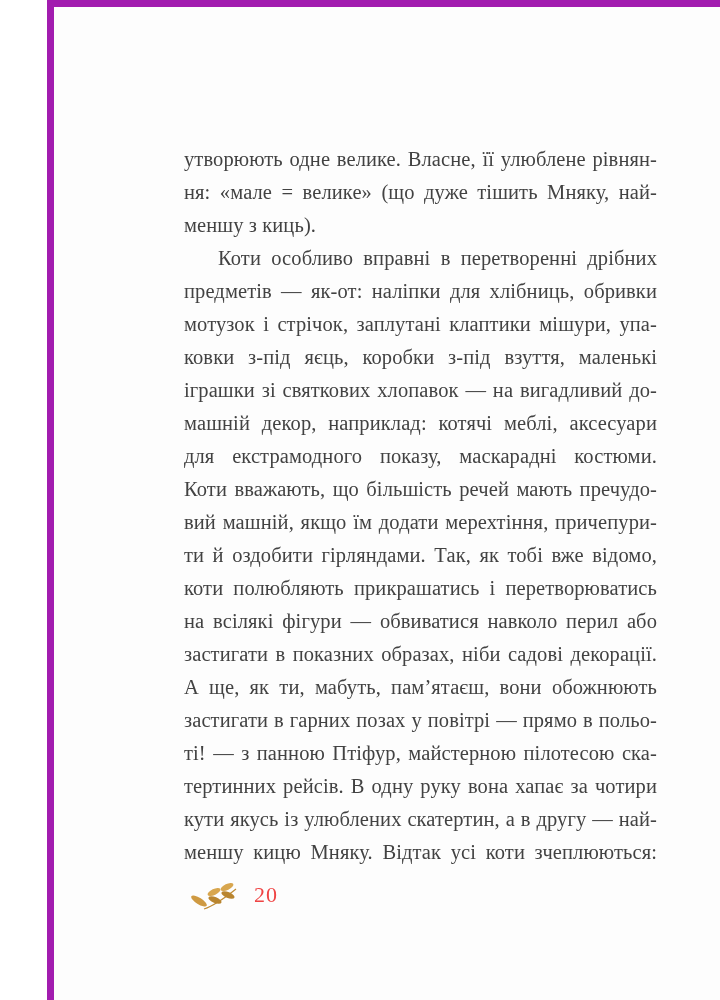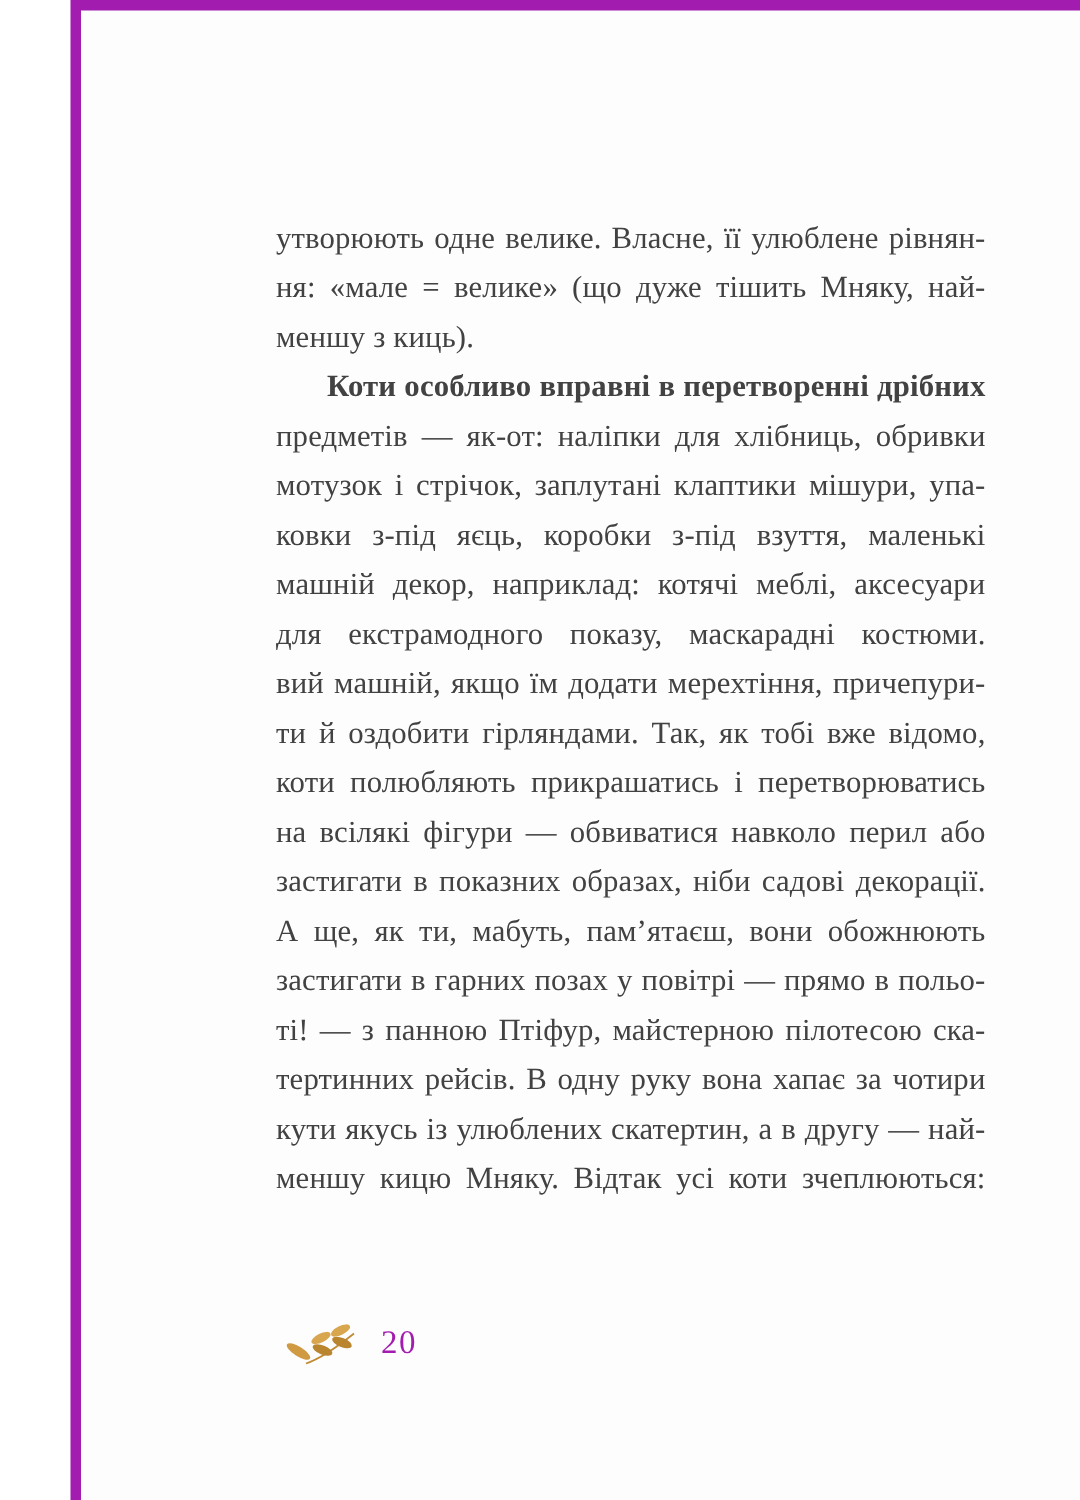--- a/index.html
+++ b/index.html
@@ -36,38 +36,37 @@
     text-align-last: justify;
     white-space: nowrap;
     letter-spacing: 0.1px;
   }
   .line.para-end {
     text-align: right;
     text-align-last: left;
   }
   .line.indent {
     text-indent: 34px;
-    font-weight: bold;
   }
   .page-footer {
     position: absolute;
     left: 136px;
     top: 868px;
     height: 40px;
     display: flex;
     align-items: center;
     gap: 12px;
   }
   .ornament {
     width: 52px;
     height: 36px;
     display: block;
   }
   .page-number {
-    color: #a21caf;
+    color: #ef4444;
     font-size: 22px;
     line-height: 36px;
     letter-spacing: 1px;
   }
 </style>
 </head>
 <body>
 
 <div class="scan-page">
 
@@ -77,22 +76,24 @@
       <div class="line">утворюють одне велике. Власне, її улюблене рівнян-</div>
       <div class="line">ня: «мале = велике» (що дуже тішить Мняку, най-</div>
       <div class="line para-end">меншу з киць).</div>
     </div>
 
     <div class="para">
       <div class="line indent">Коти особливо вправні в перетворенні дрібних</div>
       <div class="line">предметів — як-от: наліпки для хлібниць, обривки</div>
       <div class="line">мотузок і стрічок, заплутані клаптики мішури, упа-</div>
       <div class="line">ковки з-під яєць, коробки з-під взуття, маленькі</div>
+      <div class="line">іграшки зі святкових хлопавок — на вигадливий до-</div>
       <div class="line">машній декор, наприклад: котячі меблі, аксесуари</div>
       <div class="line">для екстрамодного показу, маскарадні костюми.</div>
+      <div class="line">Коти вважають, що більшість речей мають пречудо-</div>
       <div class="line">вий машній, якщо їм додати мерехтіння, причепури-</div>
       <div class="line">ти й оздобити гірляндами. Так, як тобі вже відомо,</div>
       <div class="line">коти полюбляють прикрашатись і перетворюватись</div>
       <div class="line">на всілякі фігури — обвиватися навколо перил або</div>
       <div class="line">застигати в показних образах, ніби садові декорації.</div>
       <div class="line">А ще, як ти, мабуть, пам’ятаєш, вони обожнюють</div>
       <div class="line">застигати в гарних позах у повітрі — прямо в польо-</div>
       <div class="line">ті! — з панною Птіфур, майстерною пілотесою ска-</div>
       <div class="line">тертинних рейсів. В одну руку вона хапає за чотири</div>
       <div class="line">кути якусь із улюблених скатертин, а в другу — най-</div>

